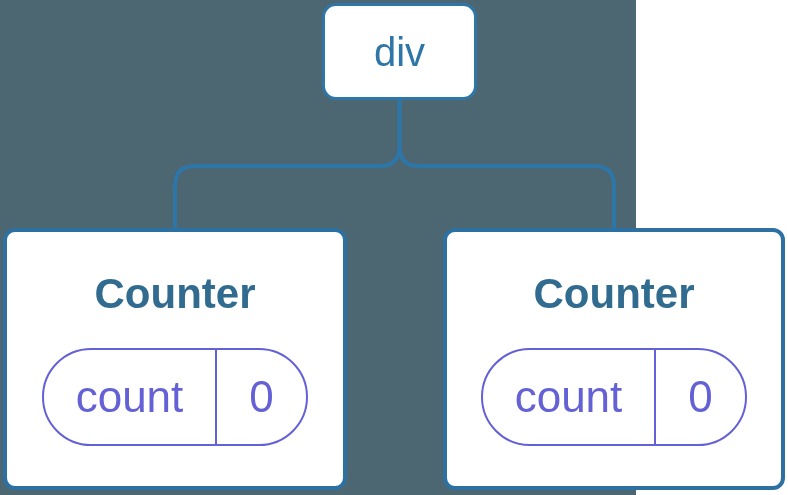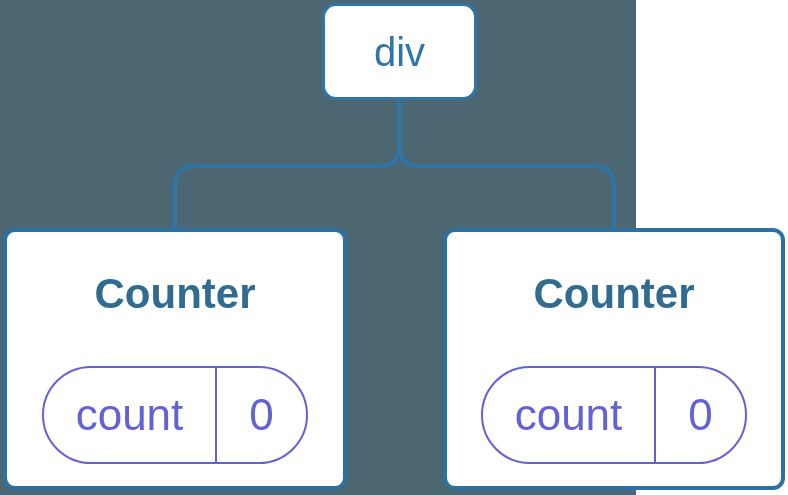--- a/index.html
+++ b/index.html
@@ -63,21 +63,21 @@
   .card.left  { left: 3px;   width: 344px; }
   .card.right { left: 443px; width: 342px; }
   .card .title {
     margin-top: 38px;
     font-size: 42px;
     font-weight: 600;
     line-height: 1.15;
     color: var(--title-text);
   }
   .pill {
-    margin-top: 48px;
+    margin-top: 30px;
     width: 266px; height: 98px;
     border: 2px solid var(--state-accent);
     border-radius: 49px;
     display: flex;
     align-items: stretch;
     overflow: hidden;
     background: var(--card-background);
   }
   .pill .key-cell {
     width: 173px;

